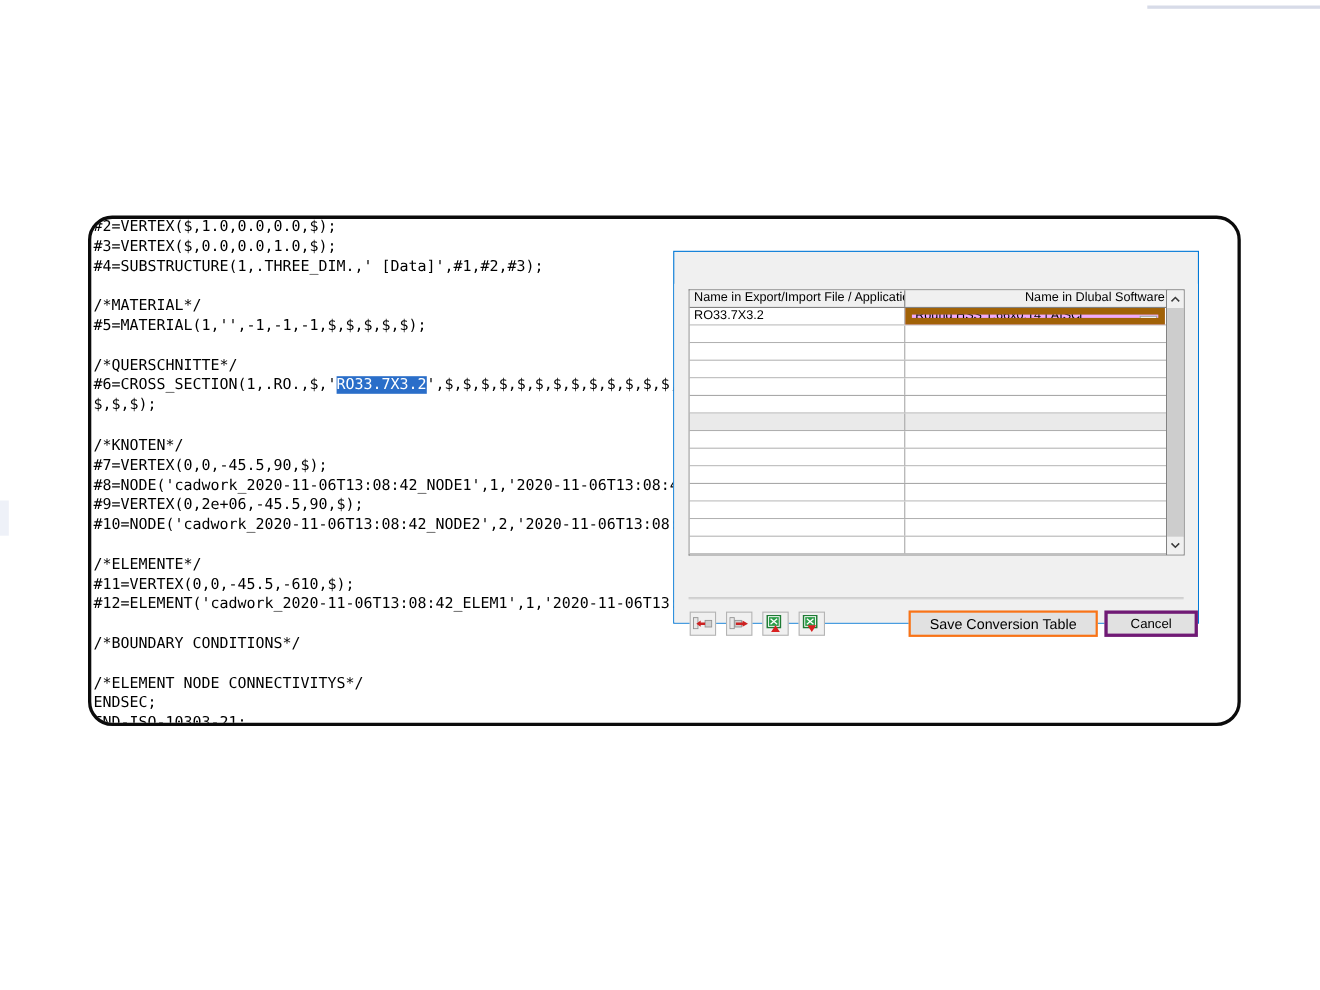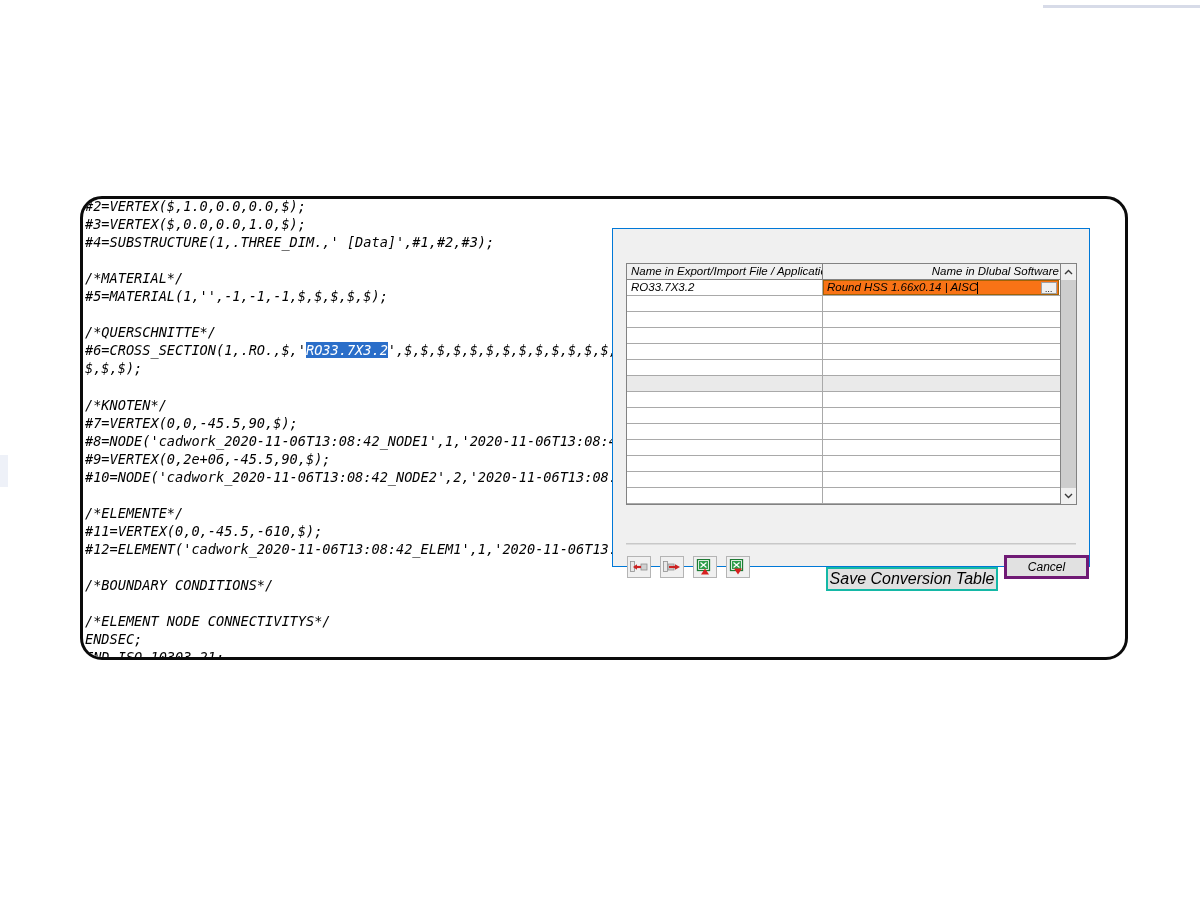--- a/index.html
+++ b/index.html
@@ -6,21 +6,20 @@
     margin: 0; padding: 0;
     width: 1200px; height: 900px;
     background: #ffffff;
     font-family: "Liberation Sans", sans-serif;
     overflow: hidden;
   }
   #stage {
     position: relative;
     width: 1200px; height: 900px;
     background: #ffffff;
-    font-style: italic;
   }
 
   
   .edge-line-top {
     position: absolute;
     left: 1043px; top: 5px;
     width: 157px; height: 3px;
     background: #d7dbe8;
   }
   .edge-line-left {
@@ -158,22 +157,22 @@
     overflow: hidden;
     white-space: nowrap;
     position: relative;
   }
   .cell.c1 { width: 196px; border-right: 1px solid #a9a9a9; }
   .cell.c2 { width: 236px; }
 
   
   .cell.editing {
     padding: 0;
-    border: 1px solid #a16207;
-    background: #f97316;
+    border: 6px solid #a16207;
+    background: #f0abfc;
     display: flex;
     align-items: center;
   }
   .cell.editing .edit-text {
     font-size: 11.5px;
     color: #000;
     padding-left: 3px;
     line-height: 13px;
     white-space: nowrap;
   }
@@ -248,27 +247,26 @@
     display: flex; align-items: center; justify-content: center;
   }
   .tool-btn svg { display: block; }
 
   
   #btn-save {
     position: absolute;
     left: 213px; top: 297px;
     width: 172px; height: 24px;
     background: #e1e1e1;
-    border: 2px solid #14b8a6;
-    box-sizing: border-box;
-    font-size: 16px;
+    border: 2px solid #f97316;
+    box-sizing: border-box;
+    font-size: 13px;
     color: #000;
     display: flex; align-items: center; justify-content: center;
     font-family: "Liberation Sans", sans-serif;
-    margin-top: 12px;
   }
   #btn-cancel {
     position: absolute;
     left: 391px; top: 297px;
     width: 85px; height: 24px;
     background: #e1e1e1;
     border: 3px solid #701a75;
     box-sizing: border-box;
     font-size: 12px;
     color: #000;

